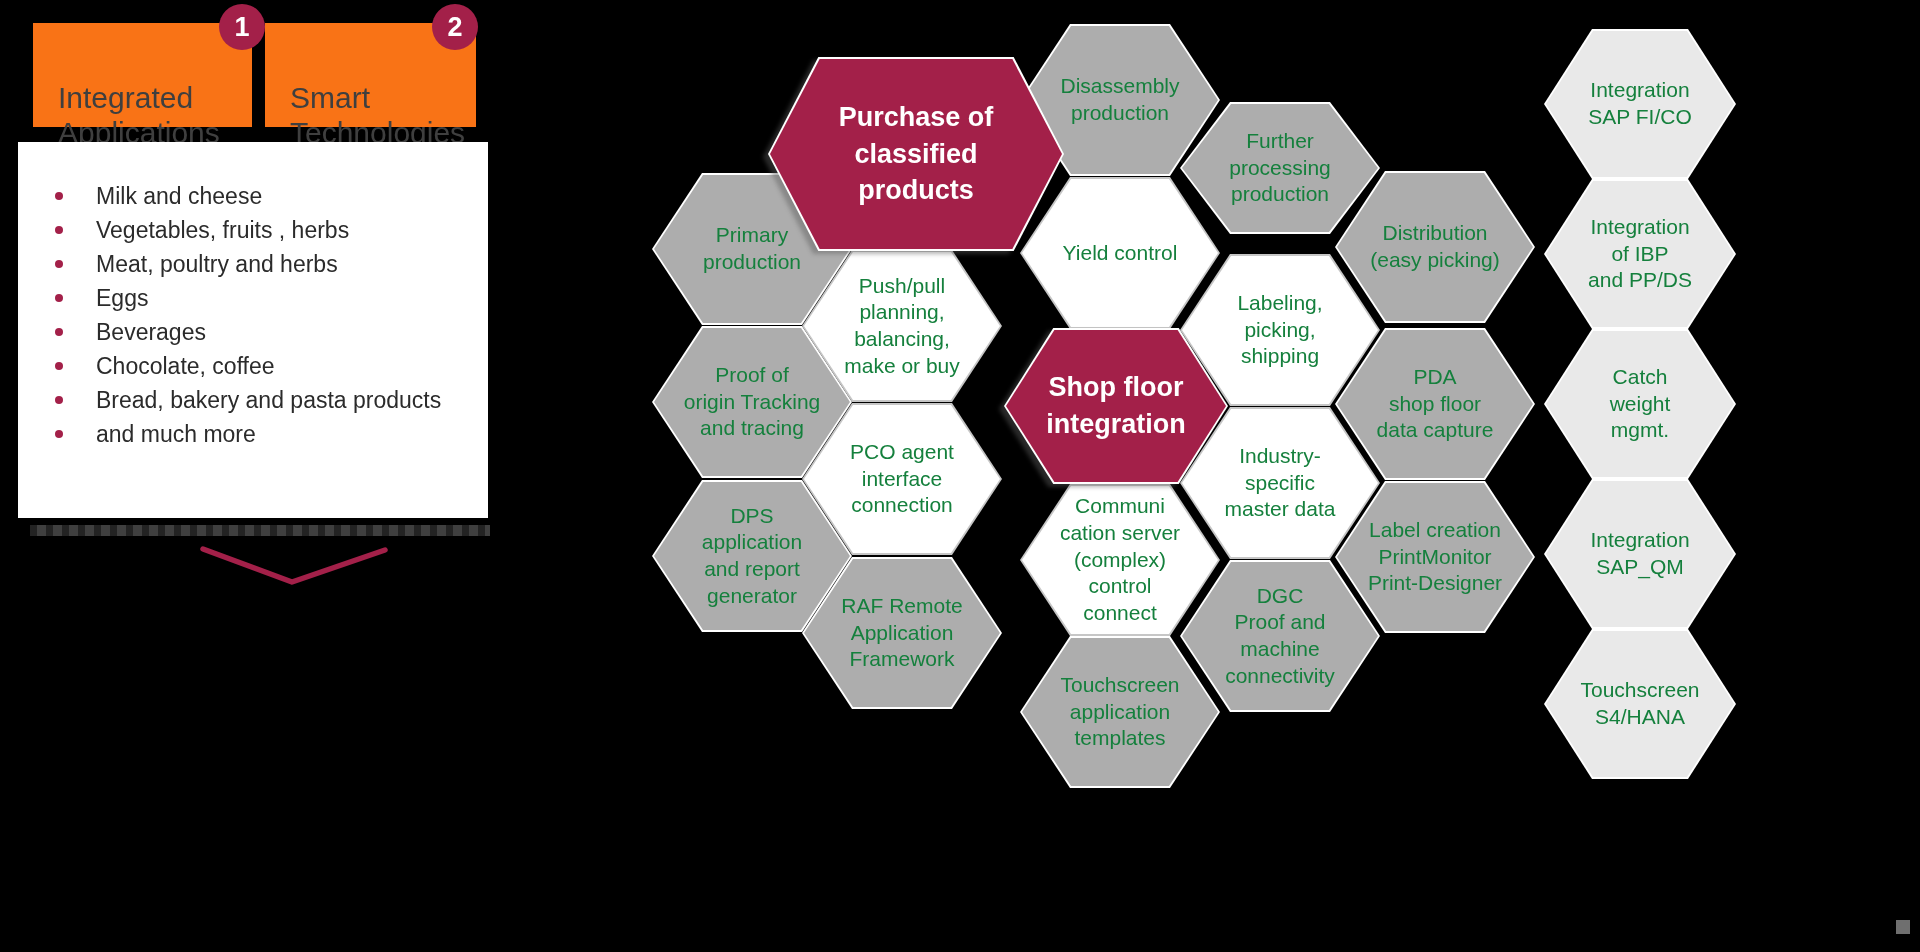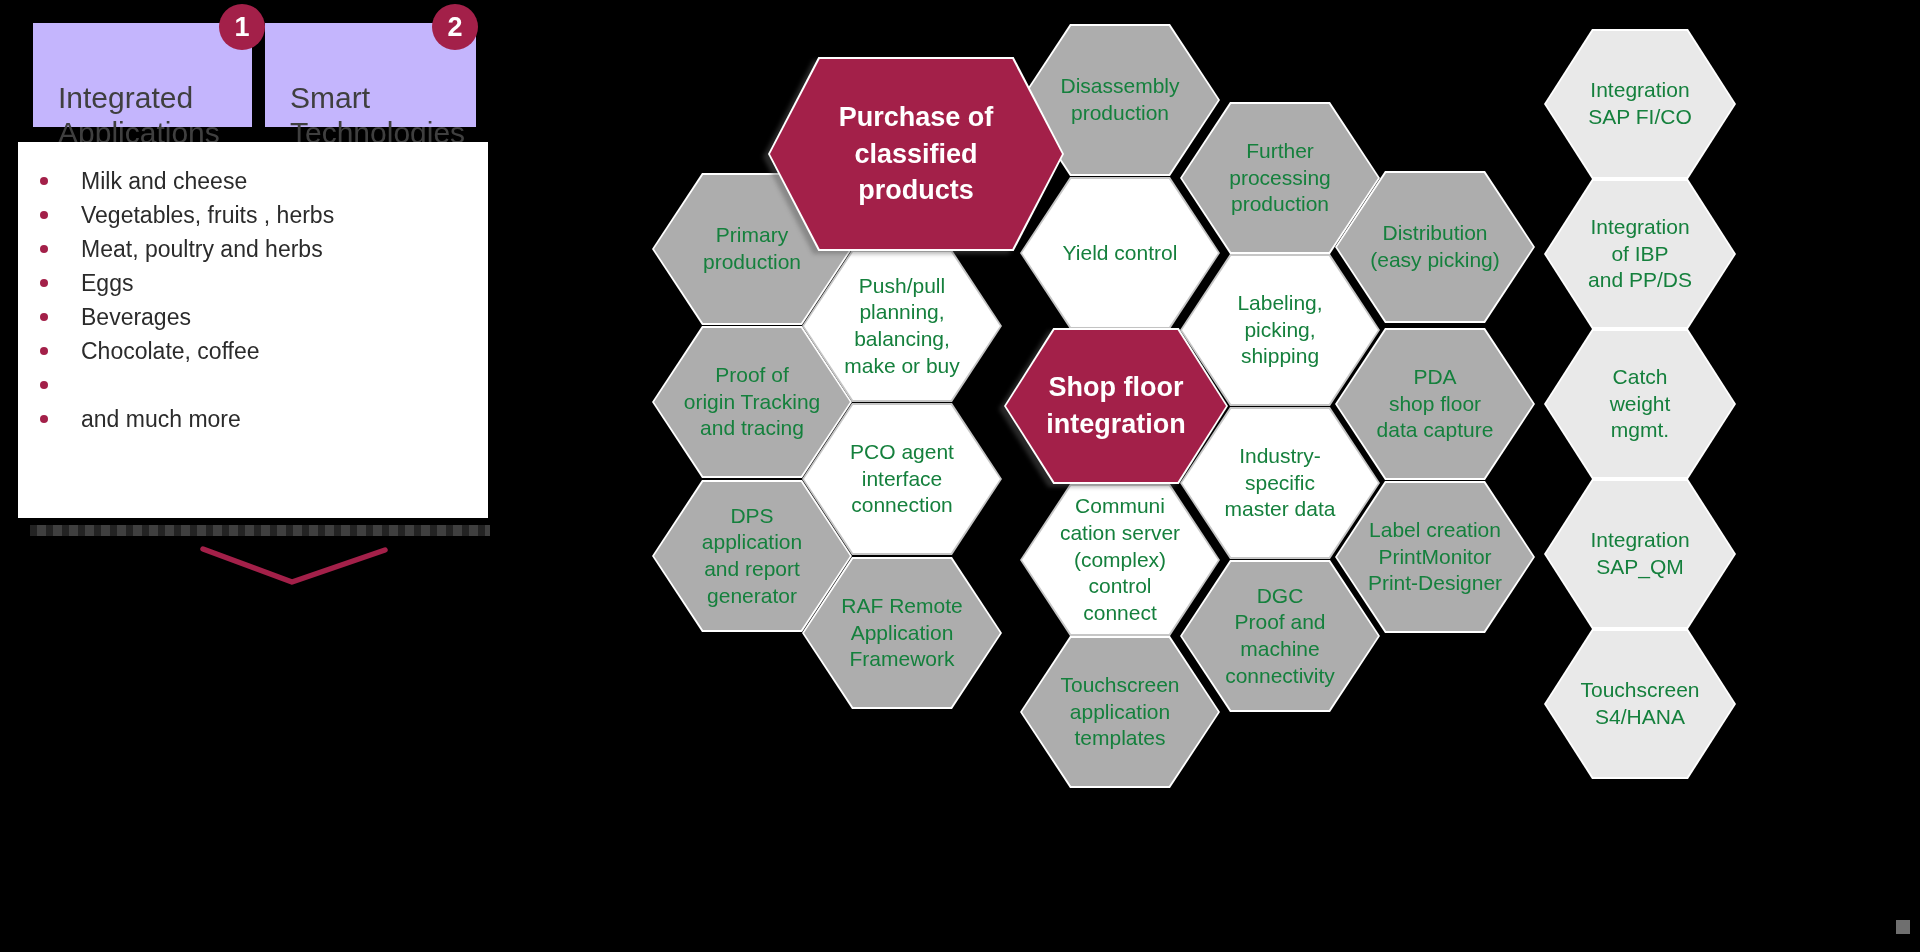--- a/index.html
+++ b/index.html
@@ -5,40 +5,40 @@
   html,body{margin:0;padding:0;}
   body{
     width:1920px;height:952px;background:#000;
     font-family:"Liberation Sans", sans-serif;
     overflow:hidden;position:relative;
   }
   .slide{position:absolute;inset:0;}
 
   
   .legend-box{
-    position:absolute;background:#c4b5fd;color:#3F3F3F;
+    position:absolute;background:#f97316;color:#3F3F3F;
     font-size:30px;line-height:35px;padding:22px 0 0 25px;
     box-sizing:border-box;white-space:pre-line;
   }
   #legend-box-1{left:33px;top:23px;width:219px;height:104px;}
   #legend-box-2{left:265px;top:23px;width:211px;height:104px;}
   .badge{
     position:absolute;width:46px;height:46px;border-radius:50%;
     color:#fff;font-weight:bold;font-size:27px;
     display:flex;align-items:center;justify-content:center;
   }
   #badge-1{left:219px;top:4px;}
   #badge-2{left:432px;top:4px;}
 
   
   .list-box{
     position:absolute;left:18px;top:142px;width:470px;height:376px;
     background:#fff;padding:22px 0 0 0;box-sizing:border-box;
   }
-  .list-box ul{list-style:none;margin:0;padding:0;}
+  .list-box ul{list-style:none;margin:15px;padding:0;}
   .list-box li{display:flex;height:34px;align-items:center;font-size:23px;color:#2B2B2B;}
   .list-box .dot{width:8px;height:8px;border-radius:50%;margin:0 33px 0 22px;flex:none;}
 
   
   .divider-bar{
     position:absolute;left:30px;top:525px;width:460px;height:11px;
     background:repeating-linear-gradient(90deg,#232323 0 7px,#3F3F3F 7px 16px);
   }
   .chevron-svg{position:absolute;left:190px;top:540px;}
 
@@ -103,20 +103,21 @@
         <li>
           <span class="dot" style="background: rgb(163, 32, 73);"></span>
           <span>Beverages</span>
         </li>
         <li>
           <span class="dot" style="background: rgb(163, 32, 73);"></span>
           <span>Chocolate, coffee</span>
         </li>
         <li>
           <span class="dot" style="background: rgb(163, 32, 73);"></span>
+          <span>Bread, bakery and pasta products</span>
         </li>
         <li>
           <span class="dot" style="background: rgb(163, 32, 73);"></span>
           <span>and much more</span>
         </li>
       </ul>
   </div>
 
   <div class="divider-bar"></div>
   <svg class="chevron-svg" width="210" height="52" viewBox="0 0 210 52">
@@ -201,21 +202,21 @@
 control
 connect</div>
       </div>
       <div class="hex gray" style="left: 1020px; top: 636px; width: 200px; height: 152px; z-index: 1;">
         <div class="hex-back" style="clip-path: polygon(25% 0%, 75% 0%, 100% 50%, 75% 100%, 25% 100%, 0% 50%); background: rgb(255, 255, 255);"></div>
         <div class="hex-fill" style="clip-path: polygon(25% 0%, 75% 0%, 100% 50%, 75% 100%, 25% 100%, 0% 50%); background: rgb(173, 173, 173);"></div>
         <div class="hex-label">Touchscreen
 application
 templates</div>
       </div>
-      <div class="hex gray" style="left: 1180px; top: 102px; width: 200px; height: 152px; z-index: 1;">
+      <div class="hex gray" style="left: 1180px; top: 102px; width: 200px; height: 132px; z-index: 1;">
         <div class="hex-back" style="clip-path: polygon(25% 0%, 75% 0%, 100% 50%, 75% 100%, 25% 100%, 0% 50%); background: rgb(255, 255, 255);"></div>
         <div class="hex-fill" style="clip-path: polygon(25% 0%, 75% 0%, 100% 50%, 75% 100%, 25% 100%, 0% 50%); background: rgb(173, 173, 173);"></div>
         <div class="hex-label">Further
 processing
 production</div>
       </div>
       <div class="hex white" style="left: 1180px; top: 254px; width: 200px; height: 152px; z-index: 1;">
         <div class="hex-back" style="clip-path: polygon(25% 0%, 75% 0%, 100% 50%, 75% 100%, 25% 100%, 0% 50%); background: rgb(198, 198, 198);"></div>
         <div class="hex-fill" style="clip-path: polygon(25% 0%, 75% 0%, 100% 50%, 75% 100%, 25% 100%, 0% 50%); background: rgb(255, 255, 255);"></div>
         <div class="hex-label">Labeling,

